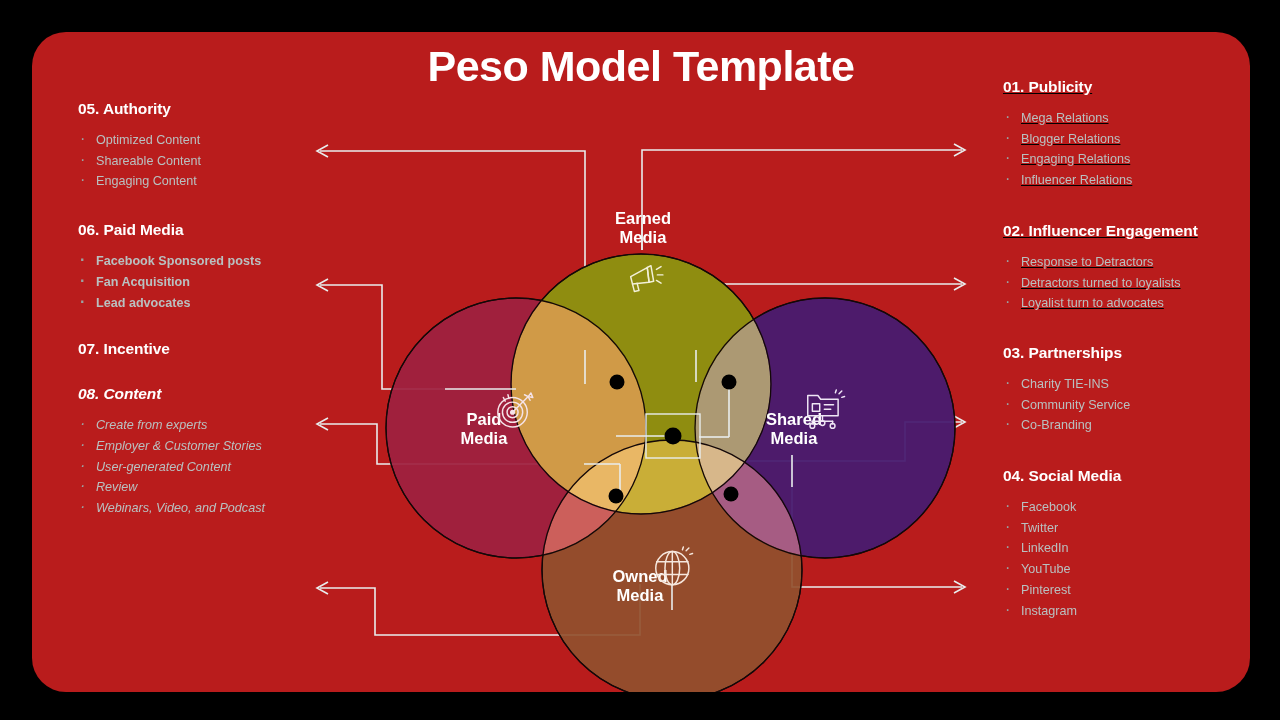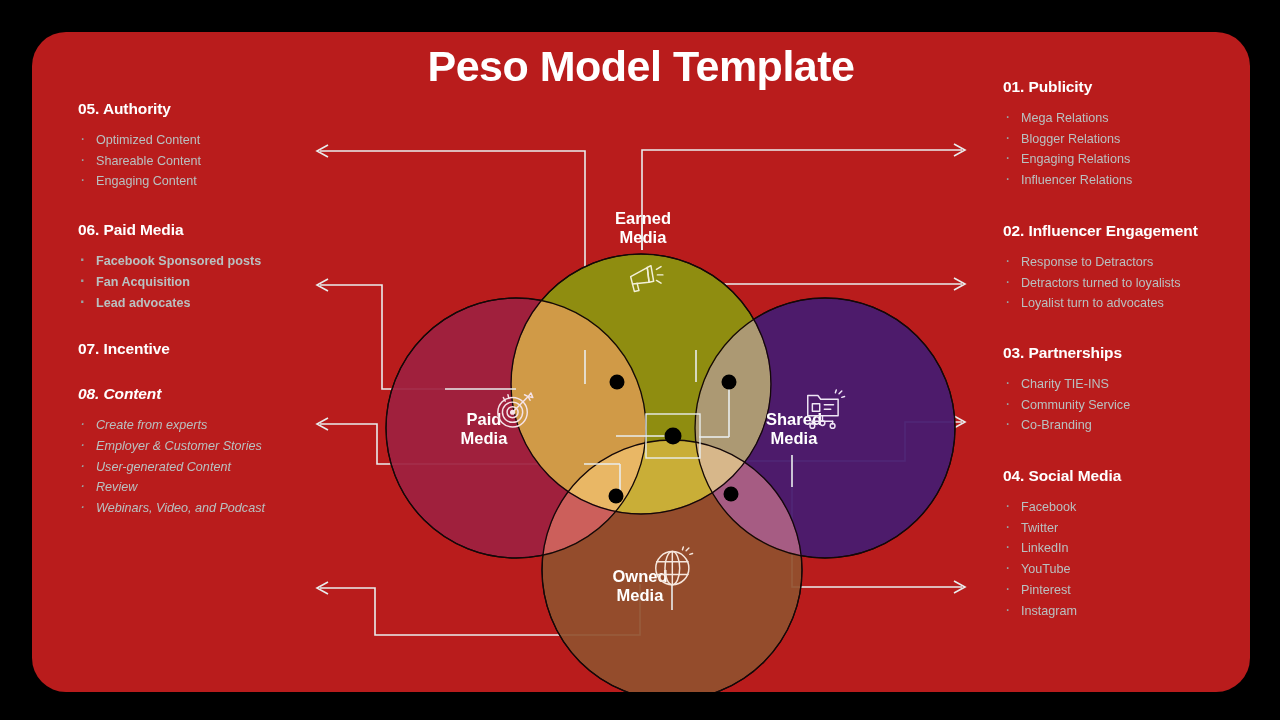--- a/index.html
+++ b/index.html
@@ -75,23 +75,23 @@
   
   #sec-05 { margin-top: 0px; }
   #sec-05 .bullets { margin-top: 12px; }
   #sec-06 { margin-top: 29px; }
   #sec-06 .bullets { margin-top: 12px; font-weight: bold; }
   #sec-07 { margin-top: 27px; }
   #sec-07 .bullets { margin-top: 12px; }
   #sec-08 { margin-top: 27px; font-style: italic; }
   #sec-08 .bullets { margin-top: 12px; }
 
-  #sec-01 { margin-top: 0px; }
+  #sec-01 { margin-top: 0px; text-decoration: underline; }
   #sec-01 .bullets { margin-top: 12px; }
-  #sec-02 { margin-top: 31px; }
+  #sec-02 { margin-top: 31px; text-decoration: underline; }
   #sec-02 .bullets { margin-top: 12px; }
   #sec-03 { margin-top: 30px; }
   #sec-03 .bullets { margin-top: 12px; }
   #sec-04 { margin-top: 31px; }
   #sec-04 .bullets { margin-top: 12px; }
 
   
   #venn {
     position: absolute;
     left: 0; top: 0;

